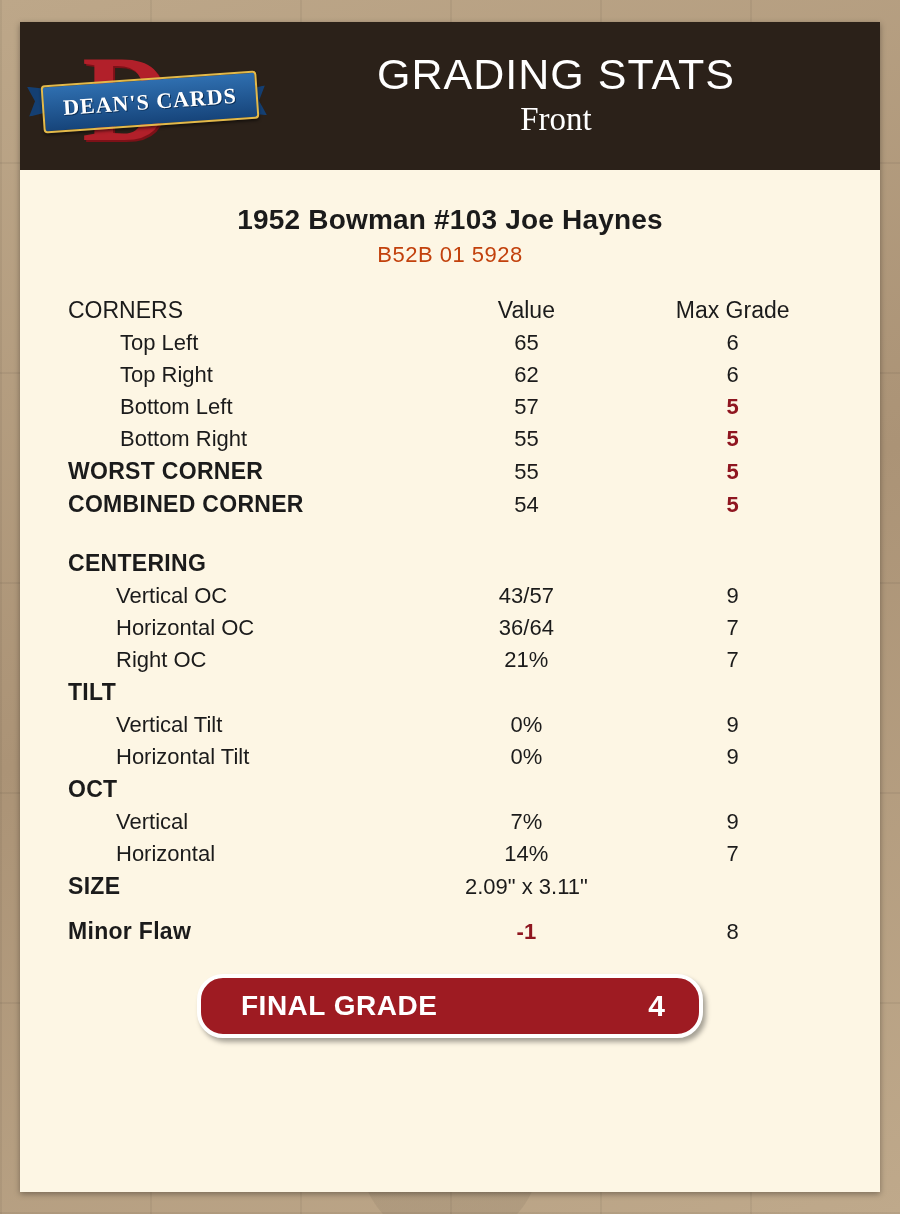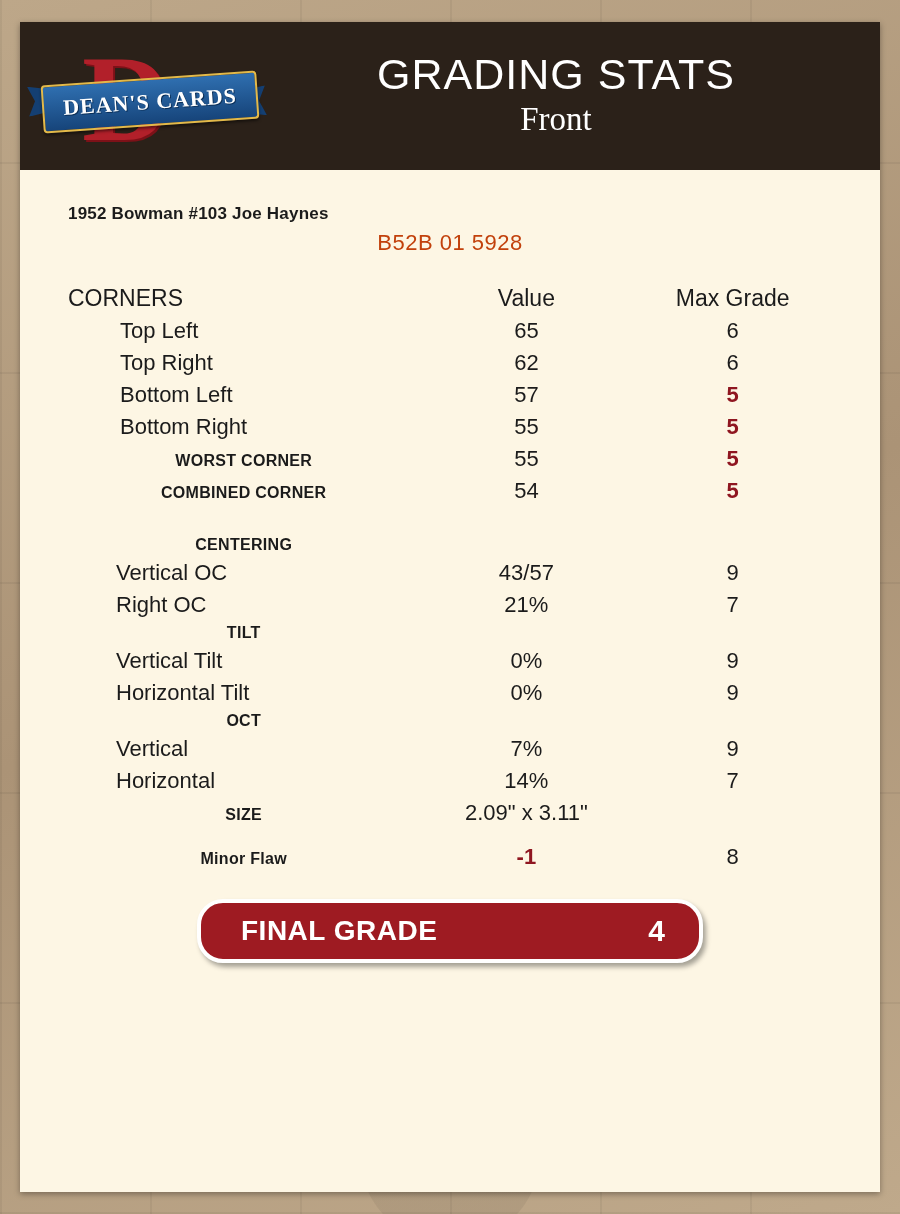--- a/index.html
+++ b/index.html
@@ -122,21 +122,22 @@
     line-height: 1.3;
     font-weight: normal;
     font-family: Liberation Serif, serif;
   }
 
   .body-area {
     padding: 34px 48px 0 48px;
   }
 
   .card-title {
-    font-size: 17px;
+    text-align: center;
+    font-size: 28px;
     font-weight: bold;
     color: #1b1b1b;
     letter-spacing: 0.2px;
   }
   .card-serial {
     text-align: center;
     font-size: 22px;
     color: #c2410c;
     margin-top: 6px;
     letter-spacing: 0.5px;
@@ -151,21 +152,21 @@
   }
   table.stats td {
     padding: 3px 0;
     vertical-align: baseline;
   }
   .col-label { width: 46%; }
   .col-value { width: 28%; text-align: center; }
   .col-max   { width: 26%; text-align: center; }
 
   .hdr td { font-weight: normal; font-size: 23px; padding-bottom: 2px; }
-  .section-head { font-weight: bold; font-size: 16px; letter-spacing: 0.3px; text-align: center; }
+  .section-head { font-weight: bold; font-size: 23px; letter-spacing: 0.3px; }
   .indent { padding-left: 52px !important; }
   .indent-sm { padding-left: 48px !important; }
   .red { color: #8f1620; font-weight: bold; }
   .spacer td { height: 20px; padding: 0; }
   .small-gap td { height: 6px; padding: 0; }
 
   .final-wrap {
     margin: 26px auto 0 auto;
     width: 506px;
     position: relative;
@@ -268,20 +269,25 @@
           <td class="col-label section-head">CENTERING</td>
           <td class="col-value"></td>
           <td class="col-max"></td>
         </tr>
         <tr>
           <td class="col-label indent-sm">Vertical OC</td>
           <td class="col-value">43/57</td>
           <td class="col-max">9</td>
         </tr>
         <tr>
+          <td class="col-label indent-sm">Horizontal OC</td>
+          <td class="col-value">36/64</td>
+          <td class="col-max">7</td>
+        </tr>
+        <tr>
           <td class="col-label indent-sm">Right OC</td>
           <td class="col-value">21%</td>
           <td class="col-max">7</td>
         </tr>
 
         <tr>
           <td class="col-label section-head">TILT</td>
           <td class="col-value"></td>
           <td class="col-max"></td>
         </tr>

